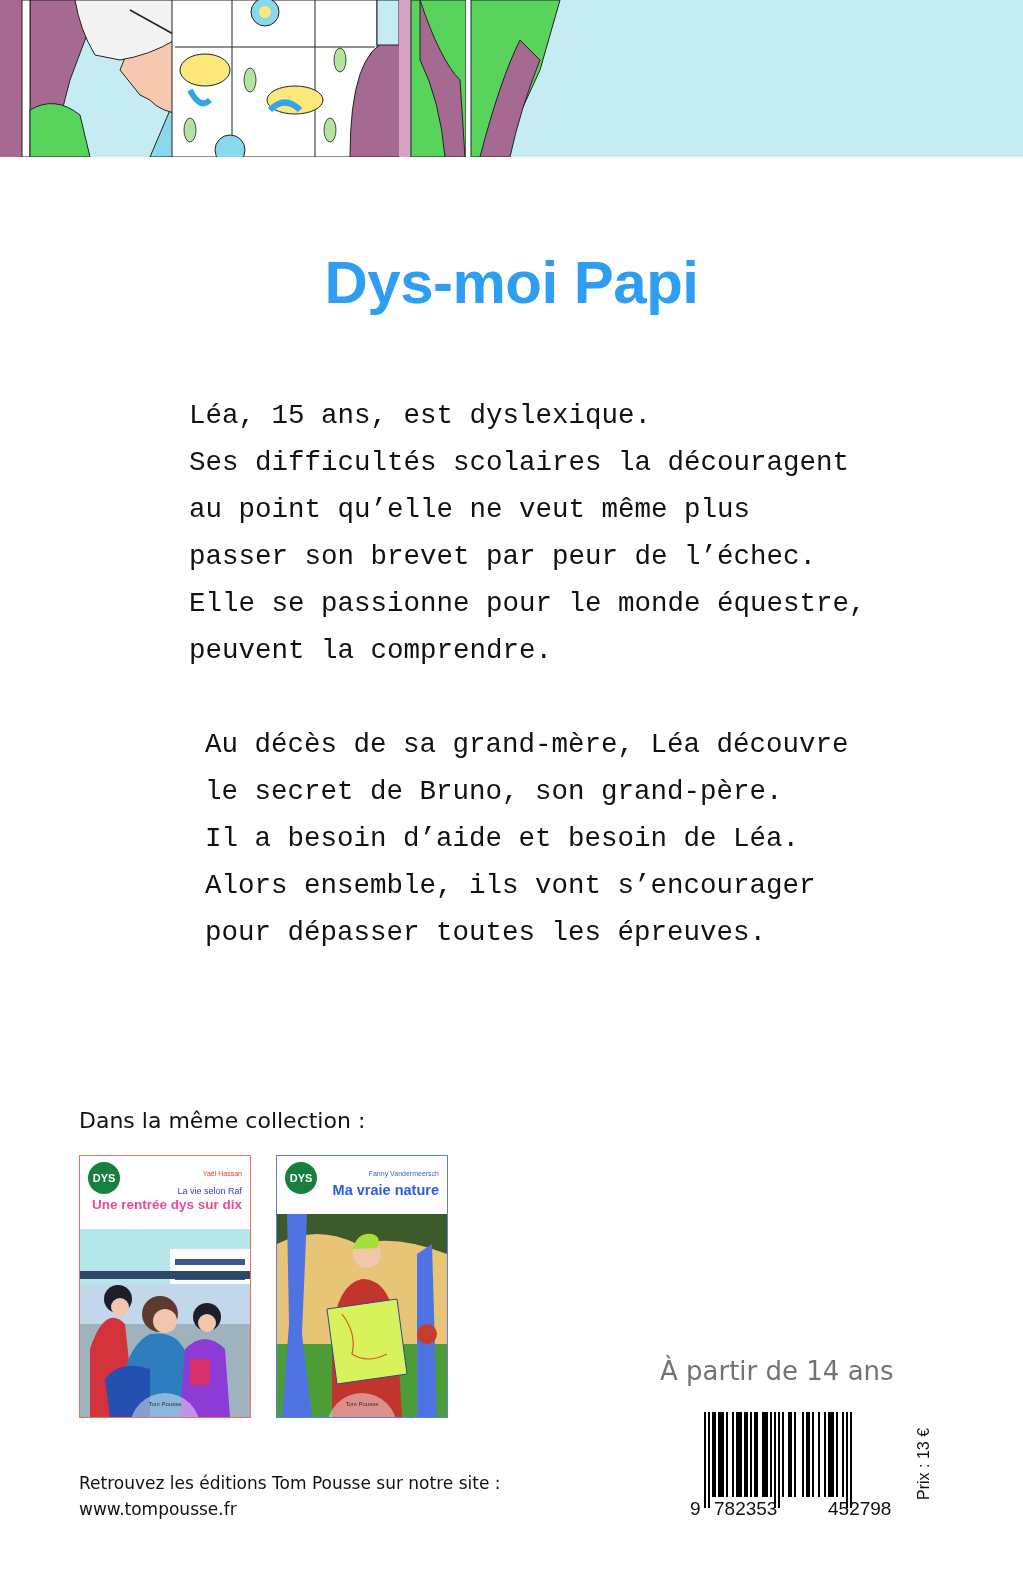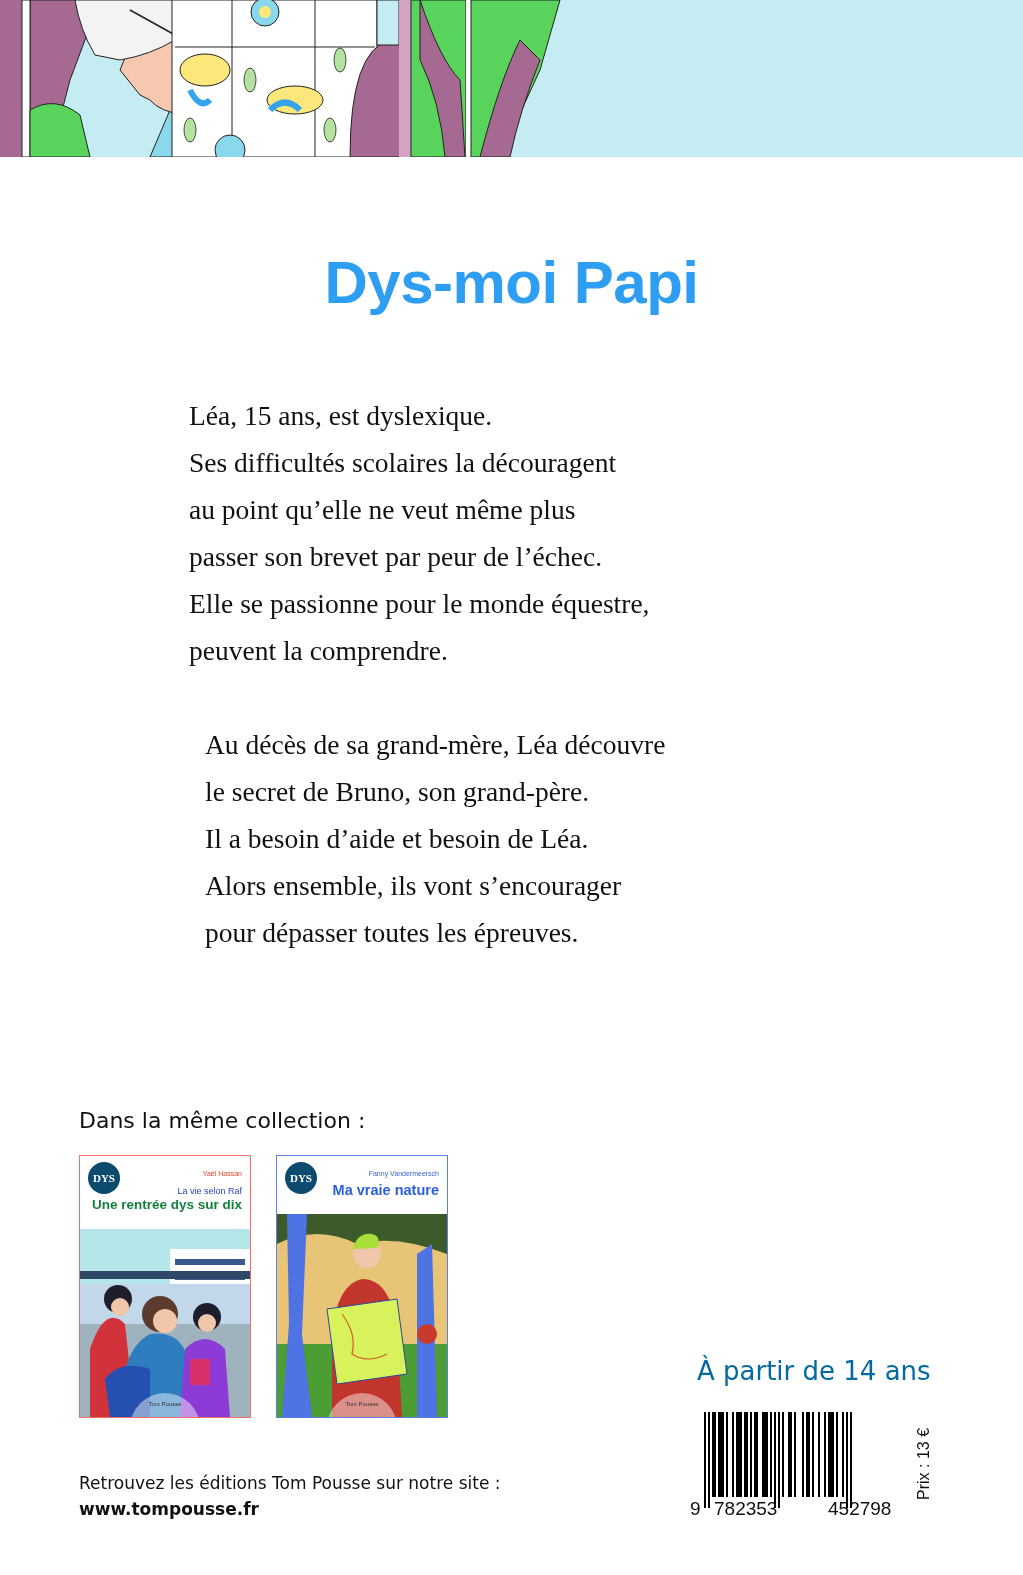--- a/index.html
+++ b/index.html
@@ -12,85 +12,85 @@
     background: #c6ecf3;
   }
   .hero svg { display: block; }
   .title {
     position: absolute; left: 0; top: 248px; width: 1023px; text-align: center;
     font-family: "Liberation Sans", sans-serif; font-weight: bold; font-size: 60px;
     color: #2e9ef2; letter-spacing: -0.5px;
   }
   .blurb {
     position: absolute; left: 189px; top: 392px; width: 680px;
-    font-family: Liberation Serif, serif; font-size: 27.5px; line-height: 47px; color: #111;
+    font-family: Liberation Mono, monospace; font-size: 27.5px; line-height: 47px; color: #111;
   }
   .blurb p { margin: 0; }
   .blurb .para2 { margin-top: 47px; margin-left: 16px; }
   .line { display: block; white-space: nowrap; }
   .collection-label {
     position: absolute; left: 79px; top: 1108px;
     font-family: "DejaVu Sans", sans-serif; font-size: 22px; color: #111;
   }
   .book {
     position: absolute; top: 1155px; width: 170px; height: 261px; background: #fff; overflow: hidden;
   }
   .book1 { left: 79px; border: 1.5px solid #ef6e66; }
   .book2 { left: 276px; border: 1.5px solid #5b7fe6; }
   .book .badge {
     position: absolute; left: 8px; top: 6px; width: 32px; height: 32px; border-radius: 50%;
-    background: #0c4a6e; color: #fff; font-family: Liberation Serif, serif; font-weight: bold;
+    background: #15803d; color: #fff; font-family: Liberation Sans, sans-serif; font-weight: bold;
     font-size: 11px; display: flex; align-items: center; justify-content: center;
   }
   .book .author {
     position: absolute; right: 8px; top: 14px; font-family: "Liberation Sans", sans-serif;
     font-size: 7px;
   }
   .book1 .author { color: #e8402a; }
   .book2 .author { color: #3a62d8; }
   .book .series {
     position: absolute; right: 8px; top: 30px; font-family: "Liberation Sans", sans-serif;
     font-size: 9px; color: #2a44c8;
   }
   .book .btitle {
     position: absolute; right: 8px; font-family: "Liberation Sans", sans-serif; font-weight: bold;
     font-size: 13.5px; white-space: nowrap;
   }
-  .book1 .btitle { top: 41px; color: #15803d; }
+  .book1 .btitle { top: 41px; color: #ec4899; }
   .book2 .btitle { top: 26px; color: #2c5ee0; font-size: 14.5px; }
   .book .cover-art { position: absolute; left: 0; bottom: 0; width: 170px; }
   .book1 .cover-art { top: 73px; }
   .book2 .cover-art { top: 58px; }
   .book .publisher-mark {
     position: absolute; left: 50%; bottom: -16px; transform: translateX(-50%);
     width: 70px; height: 40px; border-radius: 35px 35px 0 0; background: rgba(255,255,255,0.45);
     font-family: "Liberation Sans", sans-serif; font-size: 6px; color: #333; text-align: center;
     line-height: 22px;
   }
   .age {
-    position: absolute; left: 697px; top: 1356px;
-    font-family: "DejaVu Sans", sans-serif; font-size: 26px; color: #0369a1;
+    position: absolute; left: 660px; top: 1356px;
+    font-family: "DejaVu Sans", sans-serif; font-size: 26px; color: #737373;
   }
   .barcode-wrap { position: absolute; left: 704px; top: 1412px; width: 220px; height: 110px; }
   .barcode-bars { position: absolute; left: 0; top: 0; height: 96px; display: flex; align-items: stretch; }
   .barcode-bars span { display: block; background: #000; height: 100%; }
   .barcode-bars span.gap { background: transparent; }
   .barcode-bars span.short { height: 85px; }
   .barcode-digit {
     position: absolute; font-family: "Liberation Sans", sans-serif; font-size: 19px; color: #111;
   }
   .price {
     position: absolute; left: 915px; top: 1500px; transform: rotate(-90deg); transform-origin: left top;
     font-family: "Liberation Sans", sans-serif; font-size: 16px; color: #111; white-space: nowrap;
   }
   .footer {
     position: absolute; left: 79px; top: 1470px; font-family: "DejaVu Sans", sans-serif;
     font-size: 17px; line-height: 26px; color: #111;
   }
-  .footer .url { font-weight: bold; }
+  .footer .url { font-weight: normal; }
 </style>
 </head>
 <body>
 
 <div class="hero">
   <svg width="1023" height="157" viewBox="0 0 1023 157">
     <rect x="0" y="0" width="1023" height="157" fill="#c6ecf3"></rect>
     <path d="M0 0 L22 0 L22 157 L0 157 Z" fill="#a66a92"></path>
     <path d="M30 0 L100 0 L70 80 L50 157 L30 157 Z" fill="#a66a92" stroke="#222" stroke-width="1"></path>
     <rect x="22" y="0" width="8" height="157" fill="#fff" stroke="#222" stroke-width="1"></rect>

